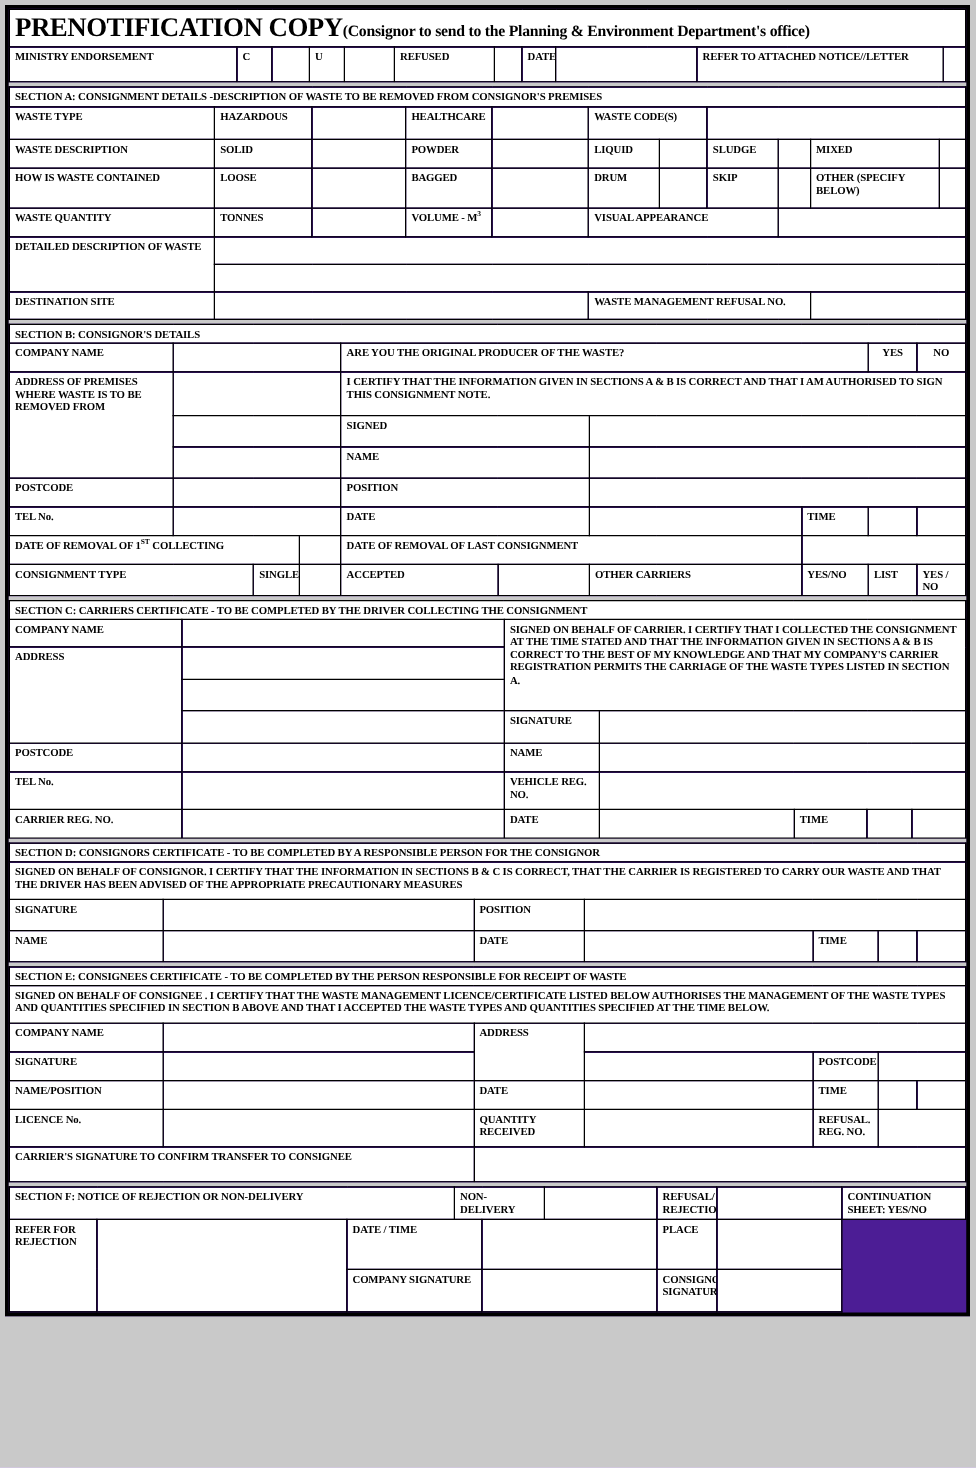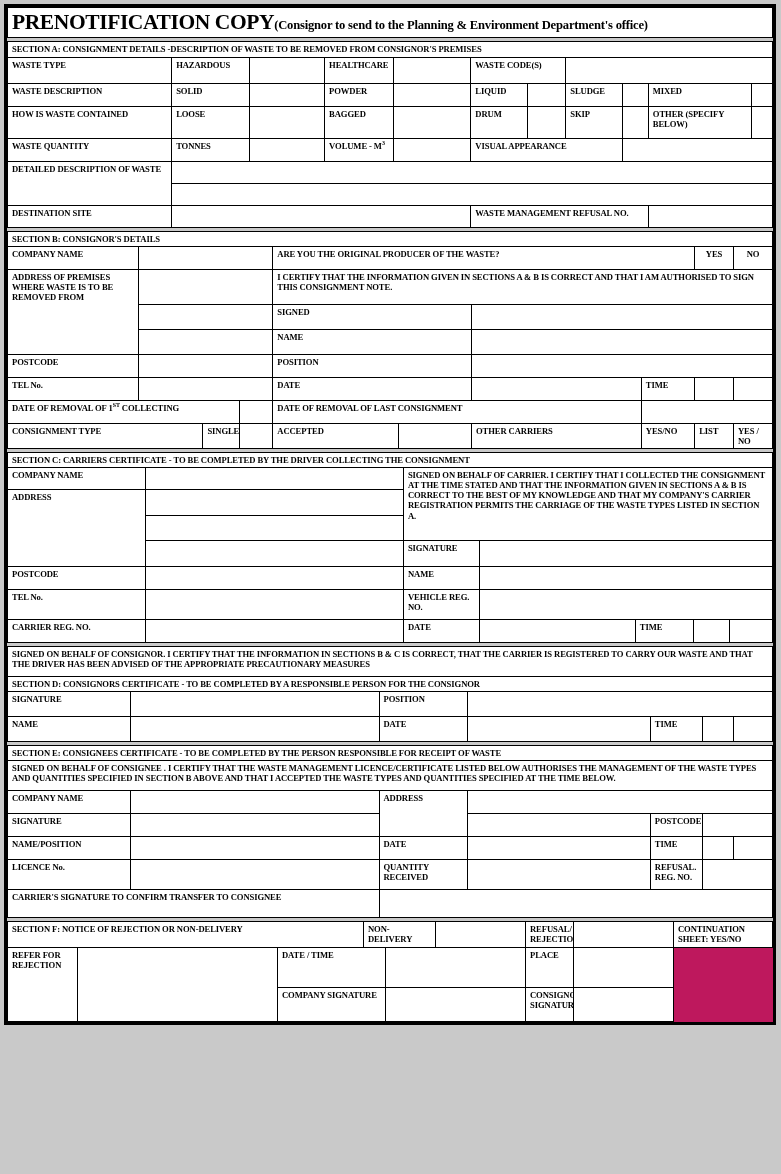--- a/index.html
+++ b/index.html
@@ -15,21 +15,21 @@
     position: relative;
     width: 781px;
     height: 1174px;
     box-sizing: border-box;
     background: #c9c9c9;
     padding: 4px 5px 4px 4px;
     overflow: hidden;
   }
   .sheet {
     border: 3px solid #000;
-    background: #be185d;
+    background: #4c1d95;
     box-sizing: border-box;
   }
   table.t {
     border-collapse: collapse;
     table-layout: fixed;
     width: 100%;
   }
   table.t td {
     border: 1.6px solid #000;
     padding: 2px 4px;
@@ -117,20 +117,33 @@
           <col style="width:72px">
           <col style="width:125px">
           <col style="width:18px">
       </colgroup>
       <tbody>
           <tr>
         <td class="title" colspan="13">
           <span class="title-main">PRENOTIFICATION COPY</span><span class="title-sub">(Consignor to send to the Planning &amp; Environment Department's office)</span>
         </td>
       </tr>
+      <tr style="height:28px">
+        <td class="lbl mid">MINISTRY  ENDORSEMENT</td>
+        <td class="lbl mid">C</td>
+        <td class="blank"></td>
+        <td class="lbl mid">U</td>
+        <td class="blank"></td>
+        <td class="lbl mid">REFUSED</td>
+        <td class="blank"></td>
+        <td class="lbl mid">DATE</td>
+        <td class="blank" colspan="2"></td>
+        <td class="lbl mid" colspan="2">REFER TO ATTACHED NOTICE//LETTER</td>
+        <td class="blank"></td>
+      </tr>
     </tbody>
       </table>
 
     <div class="gap"></div>
 
     <table class="t">
       <colgroup>
         <col style="width:147px">
           <col style="width:70px">
           <col style="width:67px">
@@ -348,25 +361,25 @@
       <colgroup>
         <col style="width:118px">
           <col style="width:238px">
           <col style="width:85px">
         <col style="width:175px">
           <col style="width:50px">
           <col style="width:30px">
           <col style="width:37px">
       </colgroup>
       <tbody>
-          <tr style="height:30px">
+          <tr>
+        <td class="sec" colspan="7">SECTION D: CONSIGNORS CERTIFICATE  - TO BE COMPLETED BY A RESPONSIBLE PERSON FOR THE CONSIGNOR</td>
+      </tr>
+      <tr style="height:30px">
         <td class="certwide" colspan="7">SIGNED ON BEHALF OF CONSIGNOR.  I CERTIFY THAT THE INFORMATION IN SECTIONS B &amp; C IS  CORRECT, THAT THE CARRIER IS REGISTERED TO CARRY  OUR WASTE AND THAT THE DRIVER HAS BEEN ADVISED OF THE APPROPRIATE PRECAUTIONARY MEASURES</td>
-      </tr>
-      <tr>
-        <td class="sec" colspan="7">SECTION D: CONSIGNORS CERTIFICATE  - TO BE COMPLETED BY A RESPONSIBLE PERSON FOR THE CONSIGNOR</td>
       </tr>
       <tr style="height:25px">
         <td class="lbl mid">SIGNATURE</td>
         <td class="blank"></td>
         <td class="lbl mid">POSITION</td>
         <td class="blank" colspan="4"></td>
       </tr>
       <tr style="height:25px">
         <td class="lbl mid"> NAME</td>
         <td class="blank"></td>

